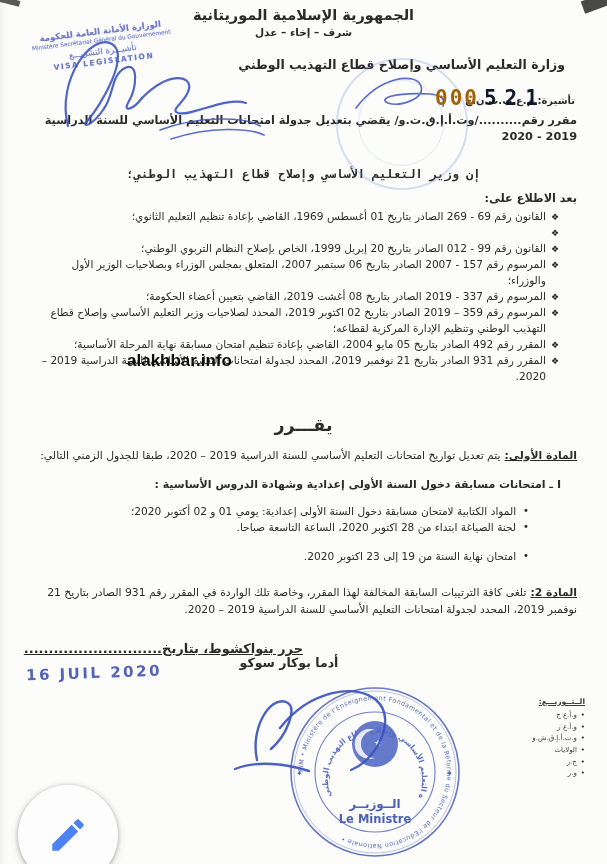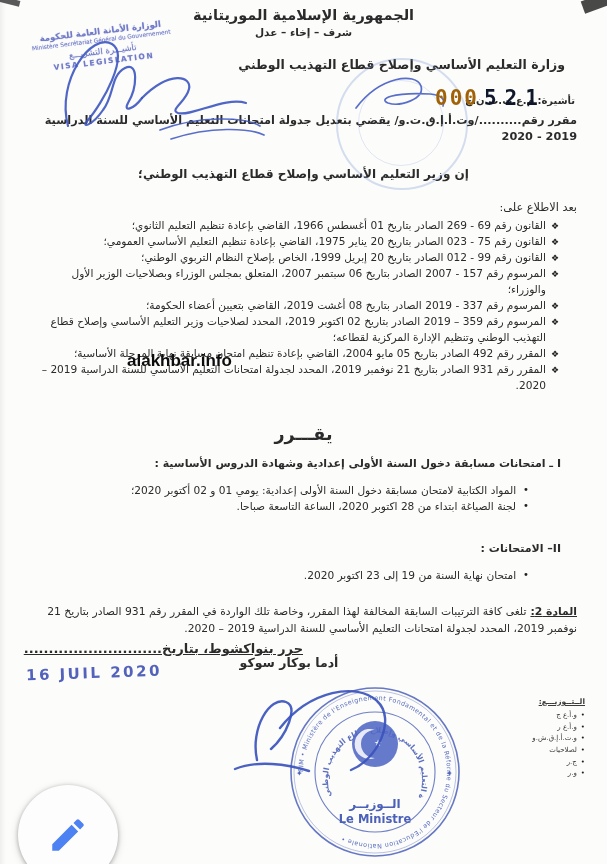--- a/index.html
+++ b/index.html
@@ -10,22 +10,22 @@
   .corner-tr{position:absolute;right:-5px;top:-4px;width:30px;height:13px;background:#1b1b1b;transform:rotate(-20deg);opacity:.8;}
   .edge-l{position:absolute;left:0;top:0;width:6px;height:864px;background:linear-gradient(to right,rgba(0,0,0,.05),rgba(0,0,0,0));}
 
   
   .doc{direction:rtl;padding:7px 30px 0 30px;}
   .t-rep{text-align:center;font-size:14.5px;font-weight:bold;}
   .t-motto{text-align:center;font-size:10.5px;font-weight:bold;margin-top:3px;}
   .t-min{font-size:12.5px;font-weight:bold;margin:19px 12px 0 0;}
   .t-visa{font-size:10px;font-weight:bold;margin:23px 2px 0 0;}
   .t-decree{font-size:11.3px;font-weight:bold;margin-top:7px;line-height:1.45;}
-  .t-intro{text-align:center;font-size:12px;font-weight:bold;margin-top:21px;}
-  .t-basis{font-size:11.3px;font-weight:normal;margin-top:20px;}
+  .t-intro{text-align:center;font-size:12px;font-weight:bold;margin-top:21px;font-family:Liberation Mono, monospace;}
+  .t-basis{font-size:11.3px;font-weight:bold;margin-top:10px;}
   ul.cons{list-style:none;margin:4px 0 0;padding:0 18px 0 0;font-size:10.6px;line-height:1.5;}
   ul.cons li{display:flex;gap:5px;}
   .bullet{font-size:9px;line-height:1.8;color:#1f1f1f;flex:0 0 auto;}
   .decides{text-align:center;font-size:17.5px;font-weight:bold;margin-top:30px;letter-spacing:1px;}
   .art{font-size:10.8px;line-height:1.55;margin-top:13px;}
   .art-label{font-weight:bold;text-decoration:underline;margin-left:4px;}
   .sec-title{font-size:11px;font-weight:bold;margin:13px 16px 0 0;}
   .sec2{margin-top:27px;}
   ul.sub{list-style:none;margin:12px 0 0;padding:0 48px 0 0;font-size:10.6px;line-height:1.55;}
   ul.sub li{display:flex;gap:7px;}
@@ -83,25 +83,24 @@
     <div class="t-motto">شرف – إخاء – عدل</div>
     <div class="t-min">وزارة التعليم الأساسي وإصلاح قطاع التهذيب الوطني</div>
     <div class="t-visa">تأشيرة: م.ع.ت.ت.ن.ج</div>
     <div class="t-decree">مقرر رقم........../وت.أ.إ.ق.ت.و/ يقضي بتعديل جدولة امتحانات التعليم الأساسي للسنة الدراسية 2019 - 2020</div>
     <div class="t-intro">إن وزير التعليم الأساسي وإصلاح قطاع التهذيب الوطني؛</div>
     <div class="t-basis">بعد الاطلاع على:</div>
 
     <ul class="cons">
       <li>
           <span class="bullet">❖</span>
-          <span>القانون رقم 69 - 269 الصادر بتاريخ 01 أغسطس 1966، القاضي بإعادة تنظيم التعليم الثانوي؛</span>
-        </li>
-      <li>
-          <span class="bullet">❖</span>
-          <span>القانون رقم 75 - 023 الصادر بتاريخ 20 يناير 1975، القاضي بإعادة تنظيم التعليم الأساسي العمومي؛</span>
+          <span>القانون رقم 69 - 269 الصادر بتاريخ 01 أغسطس 1969، القاضي بإعادة تنظيم التعليم الثانوي؛</span>
+        </li>
+      <li>
+          <span class="bullet">❖</span>
         </li>
       <li>
           <span class="bullet">❖</span>
           <span>القانون رقم 99 - 012 الصادر بتاريخ 20 إبريل 1999، الخاص بإصلاح النظام التربوي الوطني؛</span>
         </li>
       <li>
           <span class="bullet">❖</span>
           <span>المرسوم رقم 157 - 2007 الصادر بتاريخ 06 سبتمبر 2007، المتعلق بمجلس الوزراء وبصلاحيات الوزير الأول والوزراء؛</span>
         </li>
       <li>
@@ -117,34 +116,36 @@
           <span>المقرر رقم 492 الصادر بتاريخ 05 مايو 2004، القاضي بإعادة تنظيم امتحان مسابقة نهاية المرحلة الأساسية؛</span>
         </li>
       <li>
           <span class="bullet">❖</span>
           <span>المقرر رقم 931 الصادر بتاريخ 21 نوفمبر 2019، المحدد لجدولة امتحانات التعليم الأساسي للسنة الدراسية 2019 – 2020.</span>
         </li>
     </ul>
 
     <div class="decides">يقـــرر</div>
 
+    <p class="art">
+      <span class="art-label">المادة الأولى:</span><span>يتم تعديل تواريخ امتحانات التعليم الأساسي للسنة الدراسية 2019 – 2020، طبقا للجدول الزمني التالي:</span>
+    </p>
 
     <div class="sec-title">I ـ امتحانات مسابقة دخول السنة الأولى إعدادية وشهادة الدروس الأساسية :</div>
     <ul class="sub">
       <li>
           <span class="bullet">•</span>
           <span>المواد الكتابية لامتحان مسابقة دخول السنة الأولى إعدادية: يومي 01 و 02 أكتوبر 2020؛</span>
         </li>
       <li>
           <span class="bullet">•</span>
           <span>لجنة الصياغة ابتداء من 28 اكتوبر 2020، الساعة التاسعة صباحا.</span>
         </li>
     </ul>
 
-    <div class="sec-title sec2">II– الامتحانات :</div>
     <ul class="sub sub2">
       <li>
           <span class="bullet">•</span>
           <span>امتحان نهاية السنة من 19 إلى 23 اكتوبر 2020.</span>
         </li>
     </ul>
 
     <p class="art art2">
       <span class="art-label">المادة 2:</span><span>تلغى كافة الترتيبات السابقة المخالفة لهذا المقرر، وخاصة تلك الواردة في المقرر رقم 931 الصادر بتاريخ 21 نوفمبر 2019، المحدد لجدولة امتحانات التعليم الأساسي للسنة الدراسية 2019 – 2020.</span>
     </p>
@@ -192,21 +193,21 @@
       <li>
           <span class="bullet">•</span>
           <span>و.أ.ع ر</span>
         </li>
       <li>
           <span class="bullet">•</span>
           <span>و.ت.أ.إ.ق.ش.و</span>
         </li>
       <li>
           <span class="bullet">•</span>
-          <span>لصلاحيات</span>
+          <span>الولايات</span>
         </li>
       <li>
           <span class="bullet">•</span>
           <span>ج.ر</span>
         </li>
       <li>
           <span class="bullet">•</span>
           <span>و.ر</span>
         </li>
     </ul>

